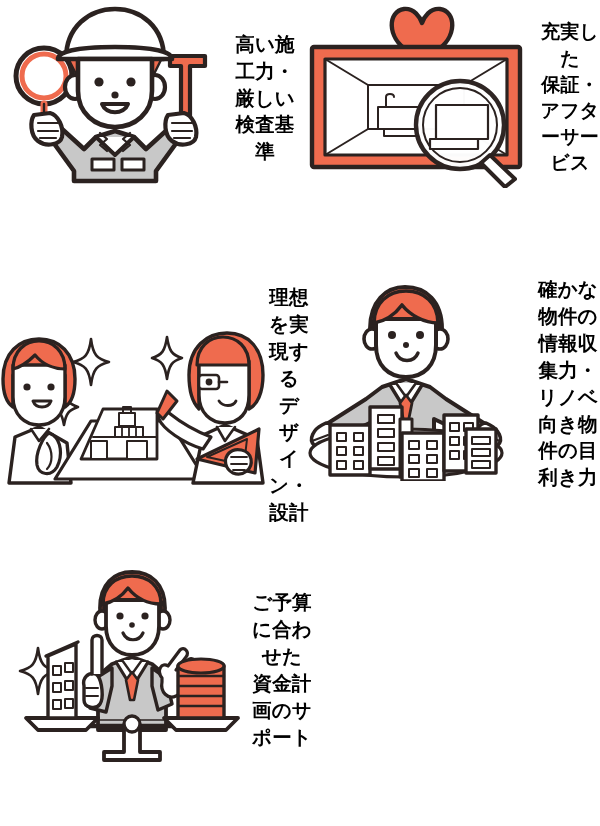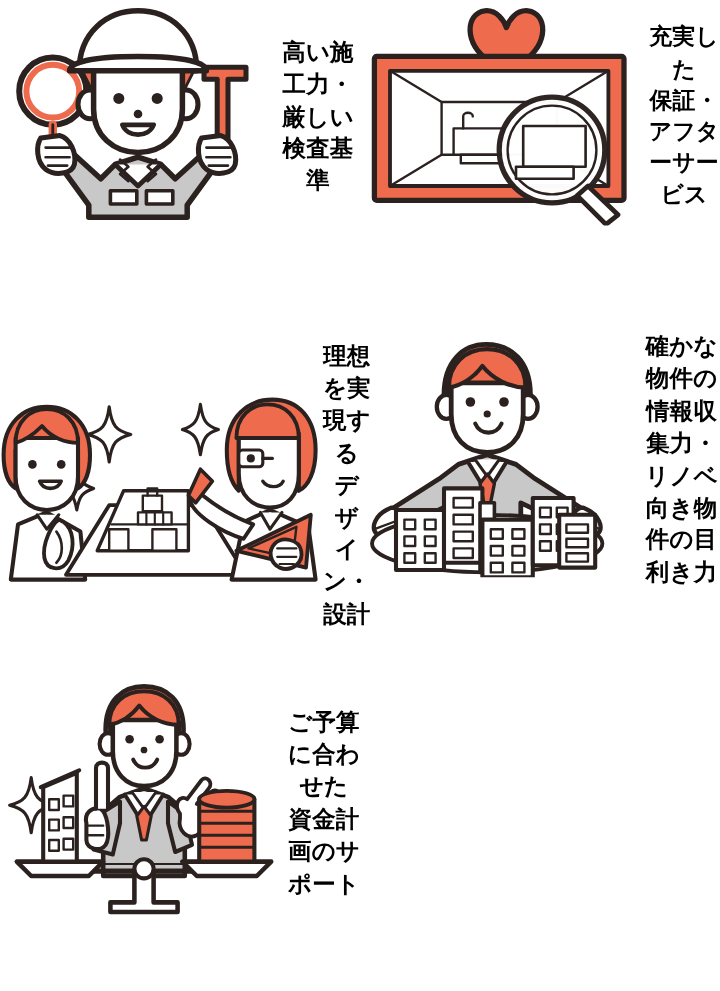--- a/index.html
+++ b/index.html
@@ -37,21 +37,21 @@
     letter-spacing:0.2px;
     white-space:pre-line;
     padding-top:6px;
   }
   .cap-sm{font-size:19px;}
   
   #card-0{left:0px;   top:0px;}
   #card-1{left:300px; top:0px;}
   #card-2{left:0px;   top:278px;}
   #card-3{left:300px; top:270px;gap:26px;}
-  #card-4{left:0px;   top:568px;}
+  #card-4{left:12px;   top:568px;}
   #card-3 .card-art{height:198px;}
   #card-2 .card-art{height:190px;}
   #card-4 .card-art{height:198px;}
 </style>
 </head>
 <body>
 
 <div class="grid">
 
   <div class="card" id="card-0">

